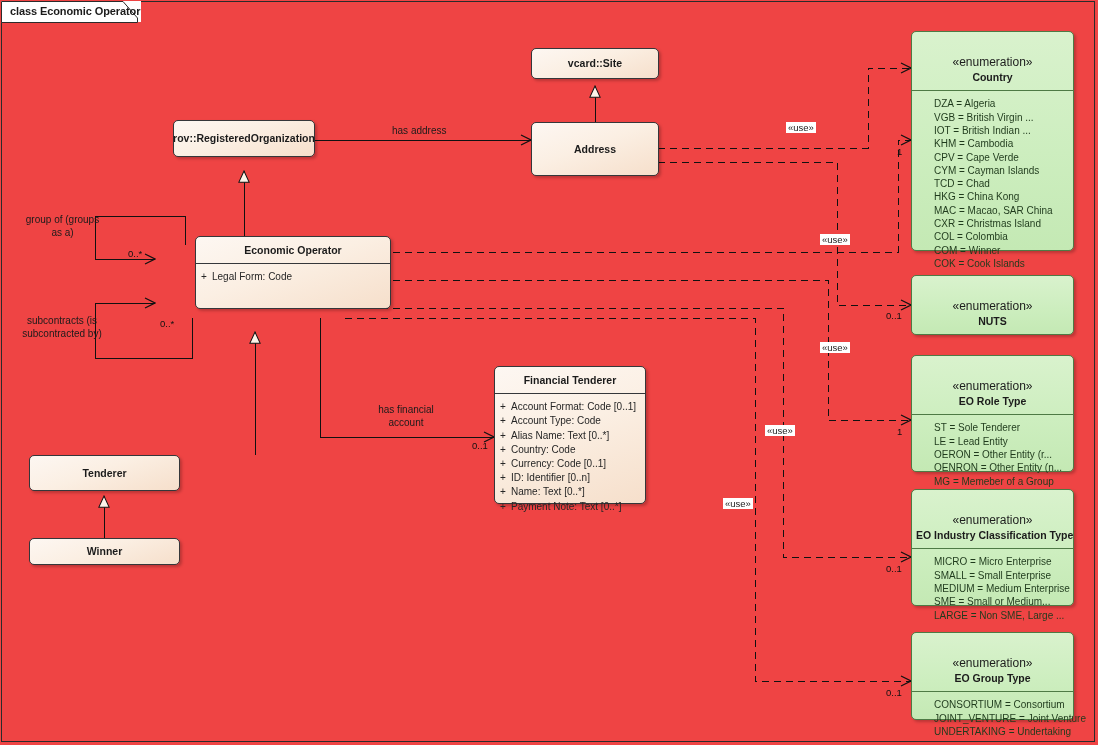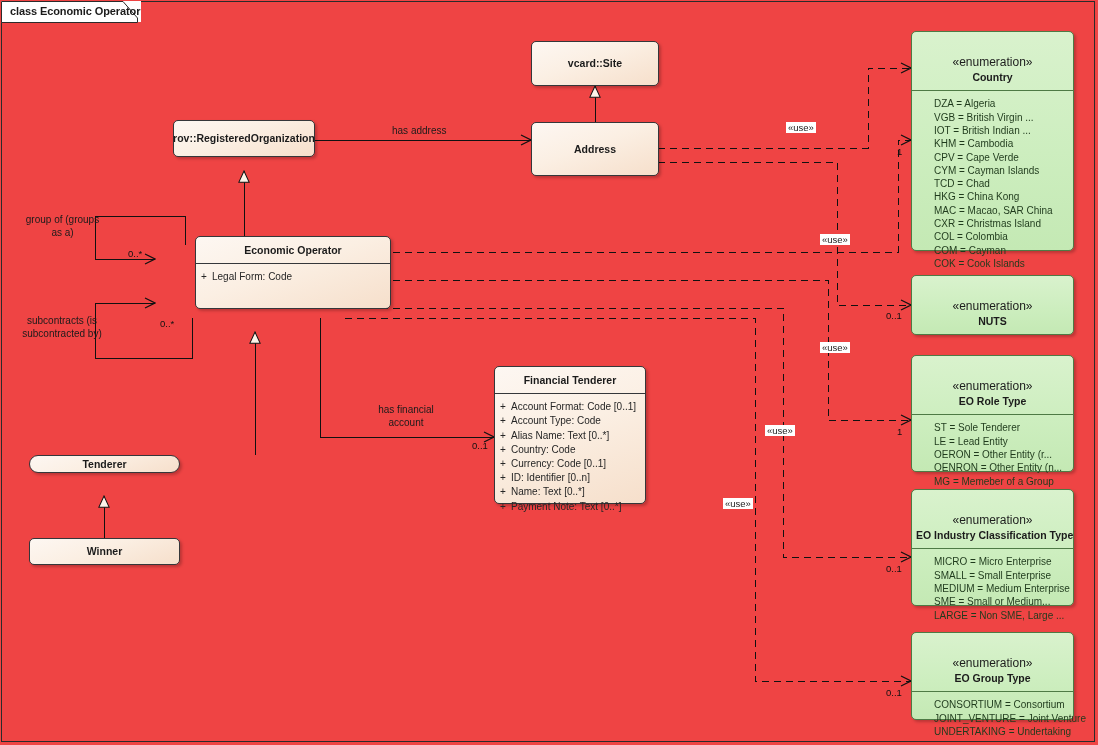--- a/index.html
+++ b/index.html
@@ -199,21 +199,21 @@
       <polyline points="345,308 783,308 783,557 911,557" stroke-dasharray="7 5" marker-end="url(#openArrow)"></polyline>
 
       <polyline points="345,318 755,318 755,681 911,681" stroke-dasharray="7 5" marker-end="url(#openArrow)"></polyline>
     </g>
   </svg>
 
   <div class="uml-box cls" style="left:173px; top:120px; width:142px; height:37px;">
     <div class="box-title plain-only">rov::RegisteredOrganization</div>
   </div>
 
-  <div class="uml-box cls" style="left:531px; top:41px; width:128px; height:45px;">
+  <div class="uml-box cls" style="left:531px; top:48px; width:128px; height:31px;">
     <div class="box-title plain-only">vcard::Site</div>
   </div>
 
   <div class="uml-box cls" style="left:531px; top:122px; width:128px; height:54px;">
     <div class="box-title plain-only">Address</div>
   </div>
 
   <div class="uml-box cls" style="left:157px; top:236px; width:196px; height:73px;margin-left:38px;">
     <div class="box-title">Economic Operator</div>
     <div class="divider"></div>
@@ -257,21 +257,21 @@
         <span class="attr-vis">+</span>
         <span class="attr-text">Name: Text [0..*]</span>
       </div>
       <div class="attr-row">
         <span class="attr-vis">+</span>
         <span class="attr-text">Payment Note: Text [0..*]</span>
       </div>
     </div>
   </div>
 
-  <div class="uml-box cls" style="left:29px; top:455px; width:151px; height:18px;border-radius:10px;">
+  <div class="uml-box cls" style="left:29px; top:455px; width:151px; height:36px;">
     <div class="box-title plain-only">Tenderer</div>
   </div>
 
   <div class="uml-box cls" style="left:29px; top:538px; width:151px; height:27px;">
     <div class="box-title plain-only">Winner</div>
   </div>
 
   <div class="uml-box enum" style="left:911px; top:31px; width:163px; height:220px;">
     <div class="box-title">
       <span class="stereo">«enumeration»</span>
@@ -283,21 +283,21 @@
       <div class="enum-row">VGB = British Virgin ...</div>
       <div class="enum-row">IOT = British Indian ...</div>
       <div class="enum-row">KHM = Cambodia</div>
       <div class="enum-row">CPV = Cape Verde</div>
       <div class="enum-row">CYM = Cayman Islands</div>
       <div class="enum-row">TCD = Chad</div>
       <div class="enum-row">HKG = China Kong</div>
       <div class="enum-row">MAC = Macao, SAR China</div>
       <div class="enum-row">CXR = Christmas Island</div>
       <div class="enum-row">COL = Colombia</div>
-      <div class="enum-row">COM = Cayman</div>
+      <div class="enum-row">COM = Winner</div>
       <div class="enum-row">COK = Cook Islands</div>
     </div>
   </div>
 
   <div class="uml-box enum" style="left:911px; top:275px; width:163px; height:60px;">
     <div class="box-title">
       <span class="stereo">«enumeration»</span>
       <span>NUTS</span>
     </div>
   </div>

